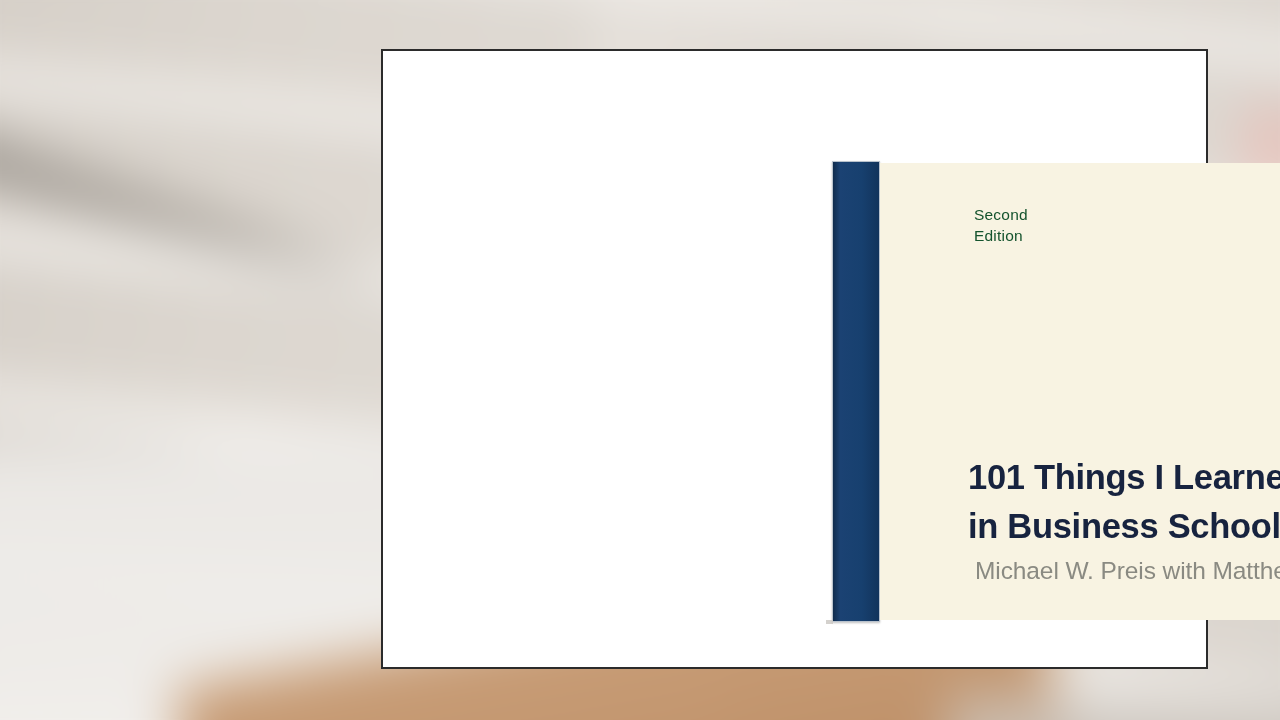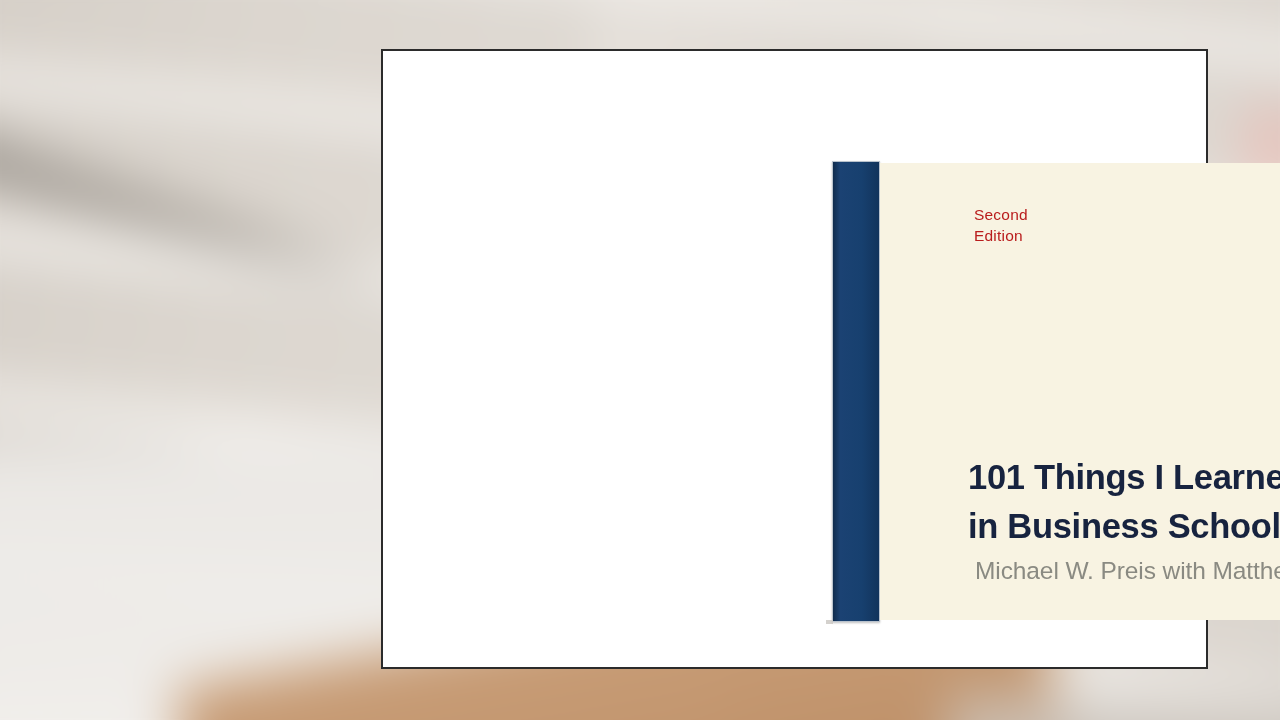--- a/index.html
+++ b/index.html
@@ -180,21 +180,21 @@
     opacity: 0.8;
   }
 
   
   #edition-label {
     position: absolute;
     left: 94px;
     top: 41px;
     font-size: 15.5px;
     line-height: 21px;
-    color: #b91c1c;
+    color: #14532d;
     letter-spacing: 0.2px;
     white-space: pre-line;
   }
 
   #cover-title {
     position: absolute;
     left: 88px;
     top: 290px;
     width: 480px;
     font-size: 34.5px;

